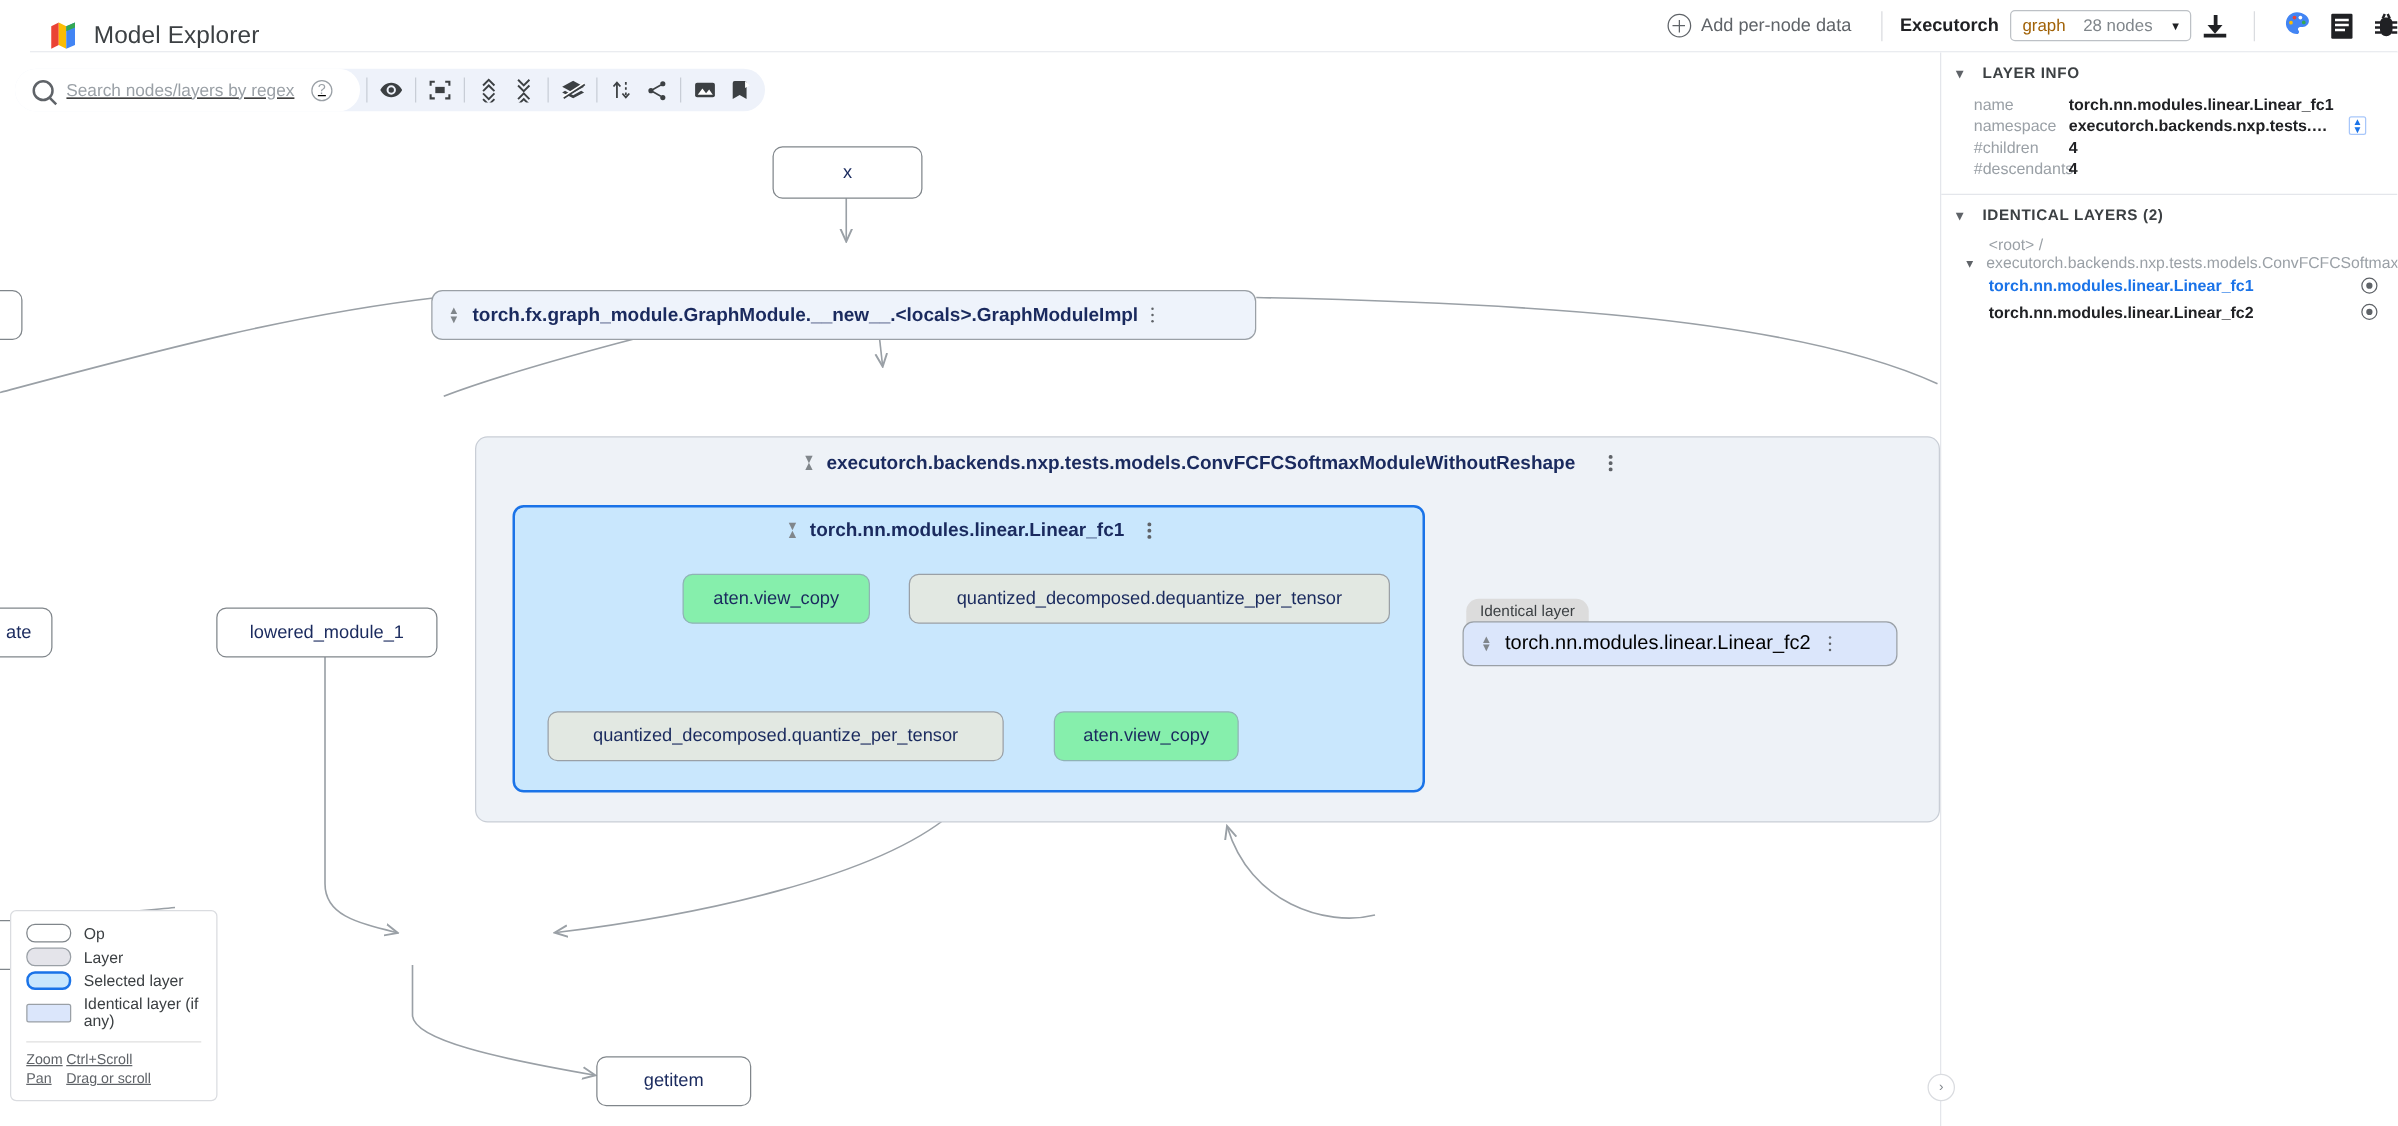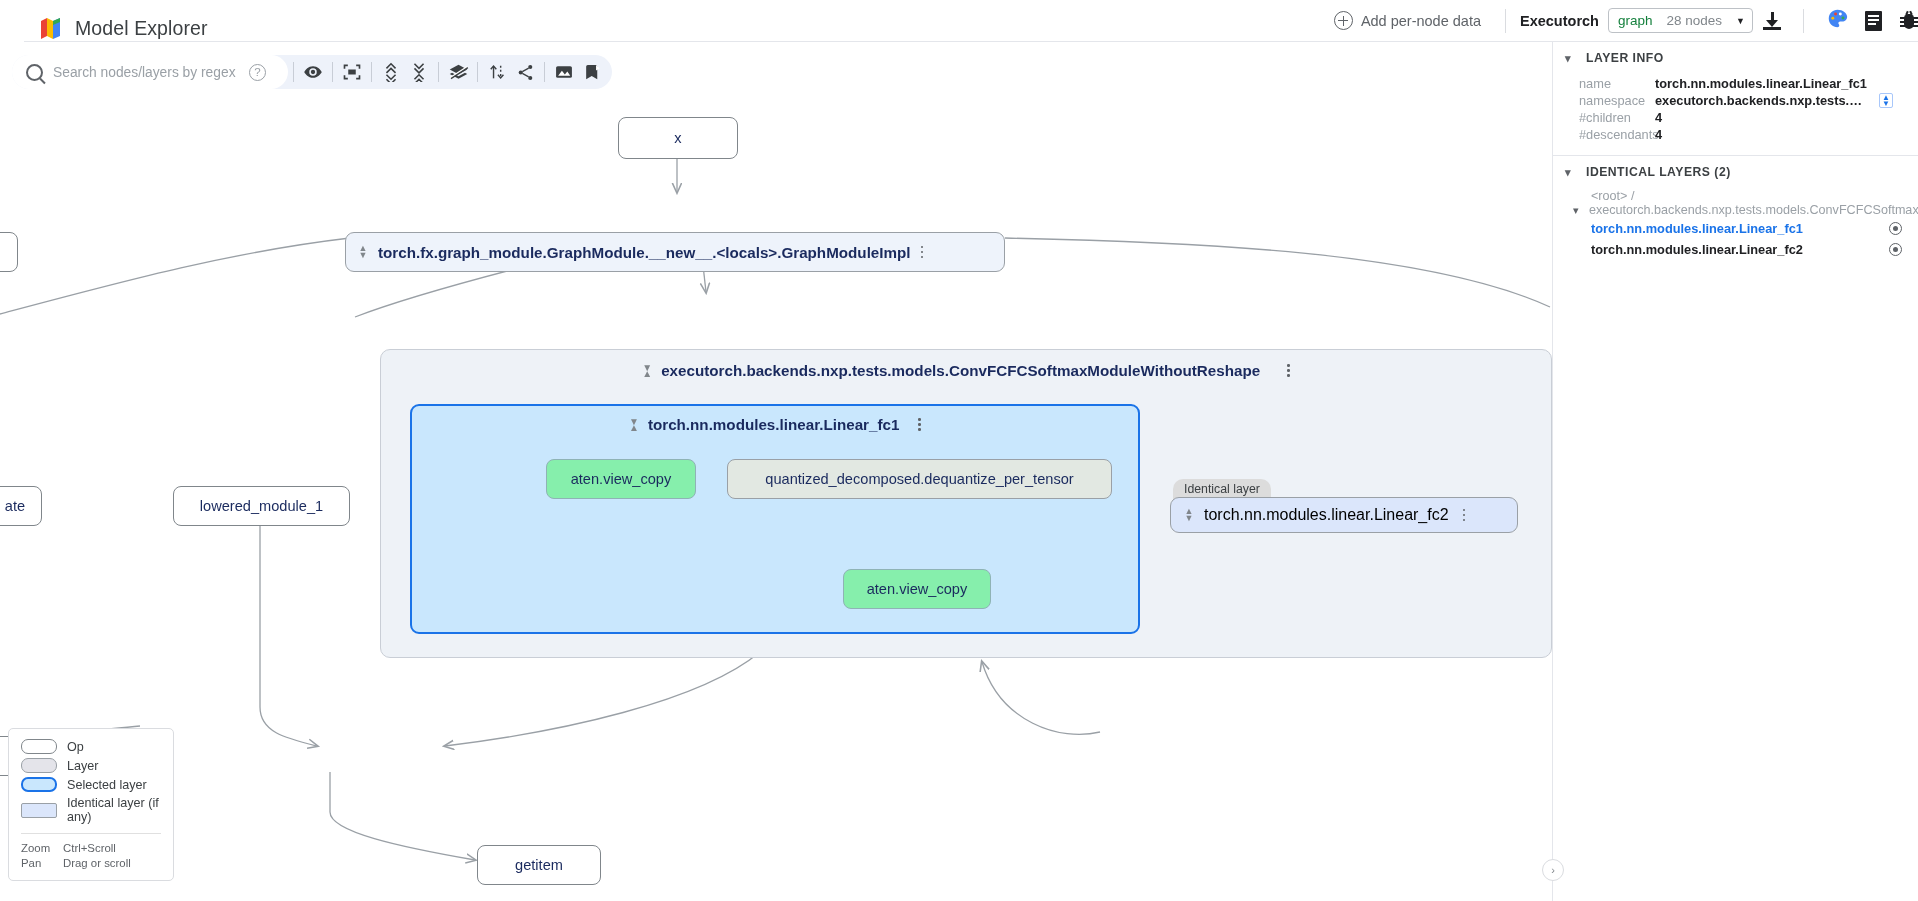--- a/index.html
+++ b/index.html
@@ -40,21 +40,21 @@
   }
   .plus-circle::before { left: 3.5px; top: 7.7px; width: 10px; height: 1.6px; }
   .plus-circle::after  { top: 3.5px; left: 7.7px; height: 10px; width: 1.6px; }
   .vdiv { width: 1px; height: 24px; background: #dadce0; margin: 0 14px; }
   .exec-label { font-size: 14.5px; font-weight: bold; color: #202124; margin-right: 9px; }
   .graph-select {
     display: flex; align-items: center; gap: 14px;
     border: 1px solid #bdc1c6; border-radius: 4px;
     padding: 3px 7px 3px 9px; height: 25px; cursor: pointer;
   }
-  .graph-select .gname { font-size: 13.5px; color: #15803d; }
+  .graph-select .gname { font-size: 13.5px; color: #a16207; }
   .graph-select .gcount { font-size: 13.5px; color: #80868b; }
   .caret { font-size: 9px; color: #202124; }
   .icon-btn {
     width: 34px; height: 34px; display:flex; align-items:center; justify-content:center;
     cursor: pointer; margin-left: 2px;
   }
   .dl-icon { position: relative; width: 18px; height: 18px; }
   .dl-icon .stem { position:absolute; left:7.5px; top:0; width:3px; height:10px; background:#202124;}
   .dl-icon .head {
     position:absolute; left:3px; top:8px; width:0;height:0;
@@ -79,20 +79,21 @@
   .toolbar-wrap {
     position:absolute; left:12px; top:55px;
     display:flex; align-items:center;
     background:#eef2fa; border-radius:20px; height:34px; padding-right:6px;
     z-index: 40;
   }
   .search-pill {
     display:flex; align-items:center; gap:10px;
     background:#fff; border-radius:20px; height:34px; padding:0 12px 0 14px;
     width: 276px;
+    text-decoration: underline;
   }
   .search-pill input {
     border:none; outline:none; font-size:13.8px; color:#3c4043;
     width: 186px; background:transparent; font-family:"Liberation Sans",sans-serif;
   }
   .search-pill input::placeholder{color:#9aa0a6;}
   .q-icon{width:17px;height:17px;border:2px solid #5f6368;border-radius:50%;position:relative;flex:none;}
   .q-icon::after{content:"";position:absolute;right:-5px;bottom:-3px;width:7px;height:2px;background:#5f6368;transform:rotate(45deg);}
   .help-icon{
     width:17px;height:17px;border:1.4px solid #9aa0a6;border-radius:50%;
@@ -182,21 +183,21 @@
     padding:10px 12px 9px 12px; z-index:30;
   }
   .lg-row{display:flex;align-items:center;gap:10px;margin-bottom:4px;}
   .lg-sw{width:36px;height:15px;border-radius:7px;flex:none;}
   .lg-sw.op{background:#fff;border:1.3px solid #80868b;}
   .lg-sw.layer{background:#e4e4ea;border:1.3px solid #9aa0a6;}
   .lg-sw.sel{background:#c9e7fd;border:2px solid #1a73e8;}
   .lg-sw.ident{background:#dbe6fb;border:1.3px solid #9aa0a6;border-radius:2px;}
   .lg-txt{font-size:12.6px;color:#3c4043;}
   .lg-hr{height:1px;background:#e0e0e0;margin:9px 0 7px 0;}
-  .lg-kv{display:flex;gap:10px;font-size:11.4px;color:#5f6368;line-height:15px;}
+  .lg-kv{display:flex;gap:0;font-size:11.4px;color:#5f6368;line-height:15px;text-decoration:underline;}
   .lg-kv .k{width:32px;flex:none;}
 
   
   .rpanel{
     position:absolute;right:0;top:42px;width:366px;height:859px;
     background:#fff;border-left:1px solid #e4e6eb;
   }
   .sec-head{
     display:flex;align-items:center;gap:9px;padding:9px 12px 8px 12px;
     font-size:12.2px;font-weight:bold;color:#3c4043;letter-spacing:.5px;
@@ -395,20 +396,23 @@
           </span>
       </div>
     </div>
 
     <div class="node opteal" style="left:546px;top:417px;width:150px;height:40px;">
       <span>aten.view_copy</span>
     </div>
     <div class="node opfill" style="left:727px;top:417px;width:385px;height:40px;">
       <span>quantized_decomposed.dequantize_per_tensor</span>
     </div>
+    <div class="node opfill" style="left:438px;top:527px;width:365px;height:40px;">
+      <span>quantized_decomposed.quantize_per_tensor</span>
+    </div>
     <div class="node opteal" style="left:843px;top:527px;width:148px;height:40px;">
       <span>aten.view_copy</span>
     </div>
 
     <div class="ident-wrap" style="left:1170px;top:437px;width:350px;height:60px;">
       <span class="ident-tag">Identical layer</span>
       <div class="ident-pill" style="width:348px;">
         <span class="expand-ic">▲<br>▼</span>
         <span class="lbl">torch.nn.modules.linear.Linear_fc2</span>
         <span class="dots" style="margin-left:14px">

